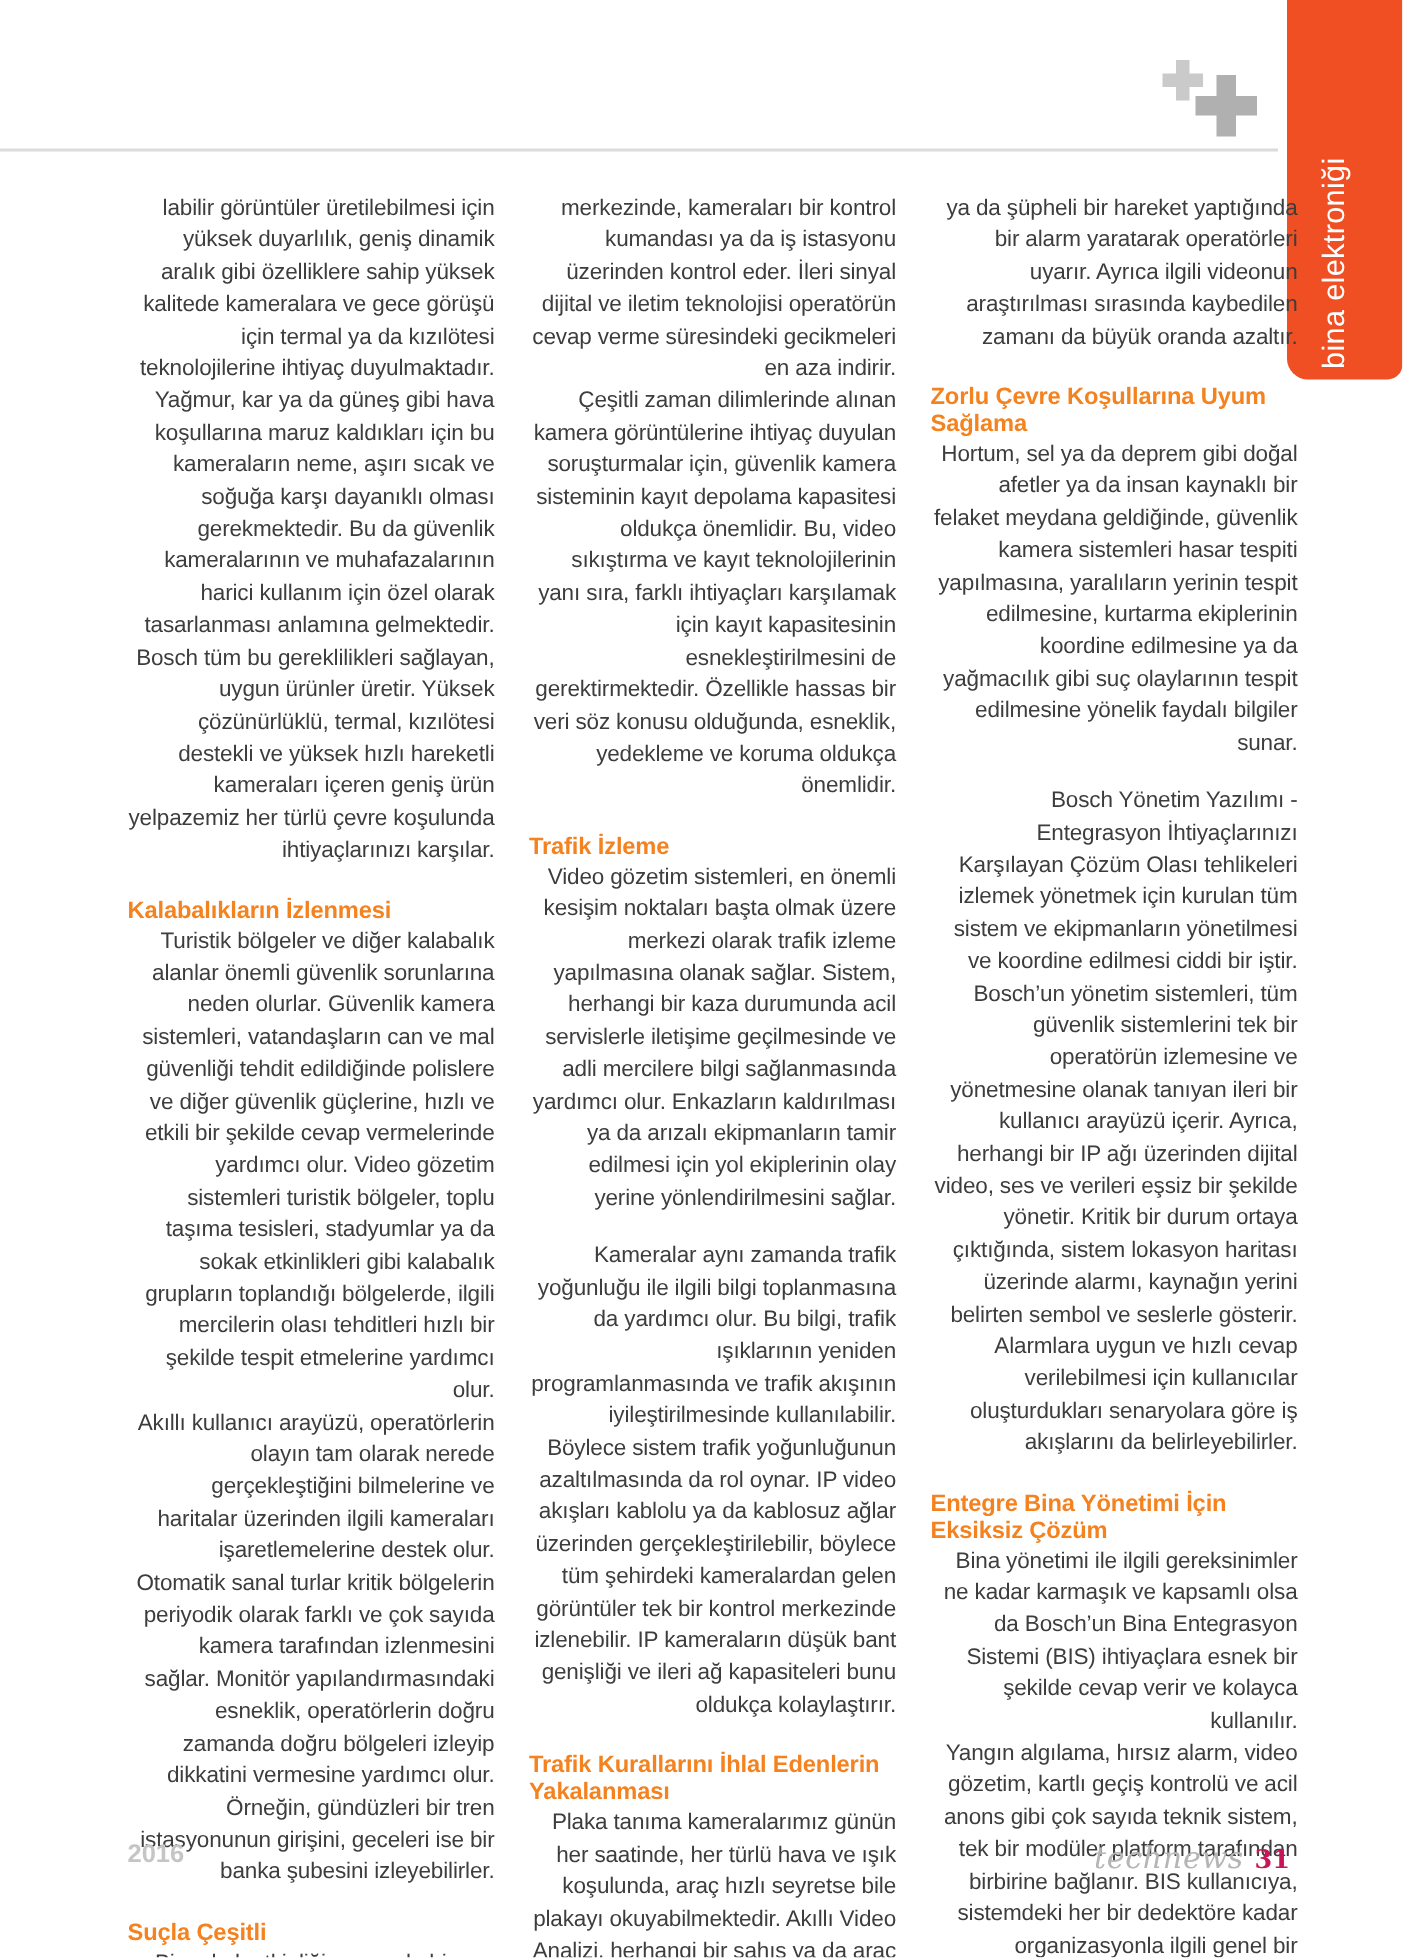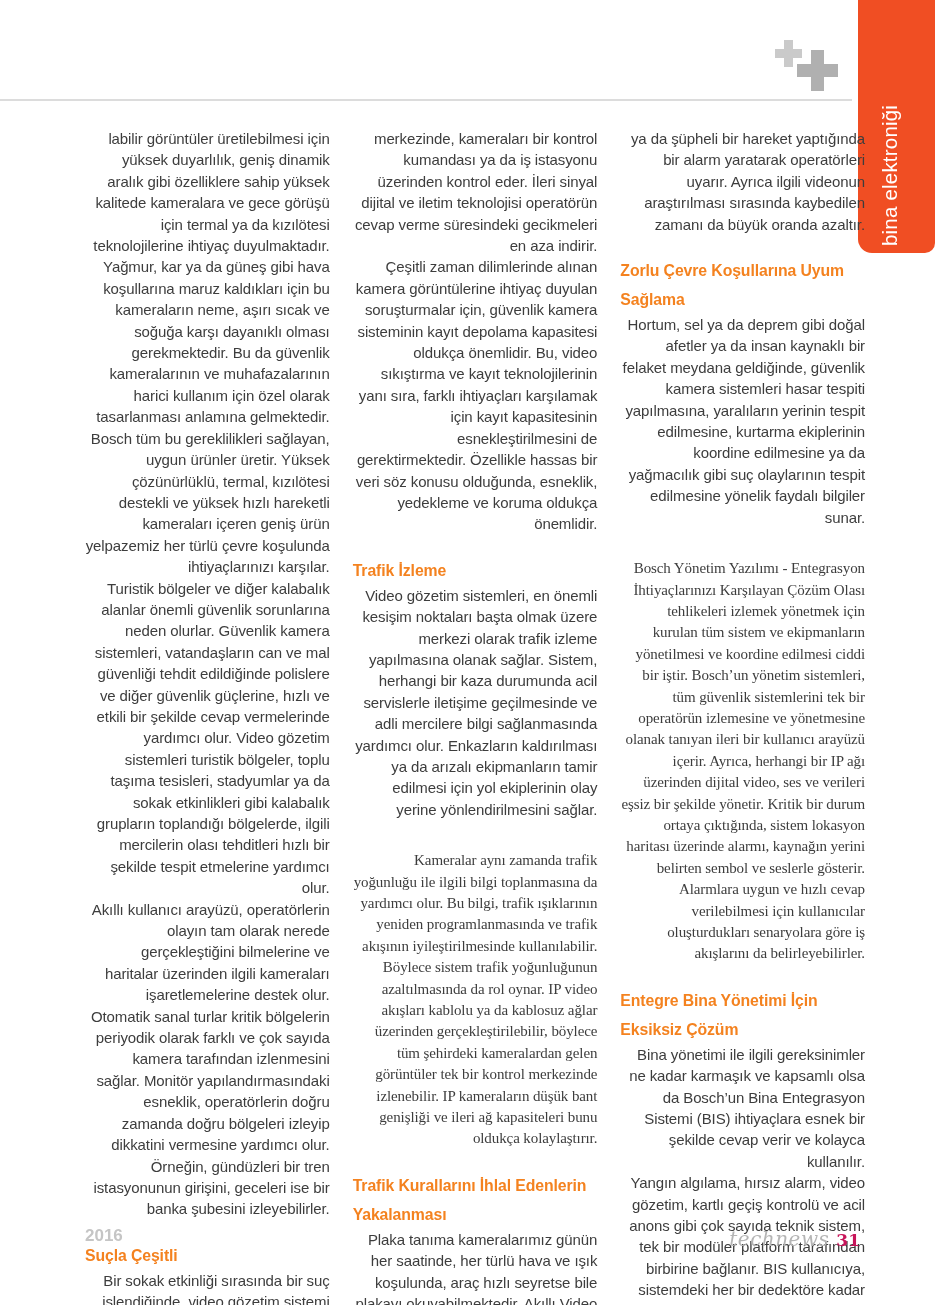--- a/index.html
+++ b/index.html
@@ -25,24 +25,24 @@
     transform:rotate(-90deg);transform-origin:0 0;
     white-space:nowrap;
     color:#ffffff;font-size:20.5px;letter-spacing:0.2px;
   }
   .columns{
     position:absolute;left:85px;top:128px;width:780px;
     display:flex;gap:23px;
   }
   .col{width:245px;color:#3d3d3d;font-size:15px;line-height:21.4px;letter-spacing:-0.1px;}
   .col p{margin:0;text-align:right;}
-  .col p.gap{margin-top:30px;font-family:Liberation Serif, serif;}
+  .col p.gap{margin-top:17px;}
   .col h3{
     margin:21px 0 0 0;
-    font-size:15.8px;line-height:29px;
+    font-size:15.8px;line-height:18px;
     color:#f4821f;font-weight:bold;
   }
   .col > :first-child{margin-top:0;}
   .footer-year{
     position:absolute;left:85px;top:1226px;
     font-family:Liberation Sans, sans-serif;font-weight:bold;
     font-size:17px;color:#c5c5c5;
   }
   .footer-right{
     position:absolute;right:75px;top:1218px;
@@ -78,20 +78,21 @@
   </div>
 
   <div class="side-tab">
     <span class="tab-text">bina elektroniği</span>
   </div>
 
   <div class="columns">
     <div class="col">
         <p>labilir görüntüler üretilebilmesi için yüksek duyarlılık, geniş dinamik aralık gibi özelliklere sahip yüksek kalitede kameralara ve gece görüşü için termal ya da kızılötesi teknolojilerine ihtiyaç duyulmaktadır.</p>
         <p>Yağmur, kar ya da güneş gibi hava koşullarına maruz kaldıkları için bu kameraların neme, aşırı sıcak ve soğuğa karşı dayanıklı olması gerekmektedir. Bu da güvenlik kameralarının ve muhafazalarının harici kullanım için özel olarak tasarlanması anlamına gelmektedir. Bosch tüm bu gereklilikleri sağlayan, uygun ürünler üretir. Yüksek çözünürlüklü, termal, kızılötesi destekli ve yüksek hızlı hareketli kameraları içeren geniş ürün yelpazemiz her türlü çevre koşulunda ihtiyaçlarınızı karşılar.</p>
+        <h3>Kalabalıkların İzlenmesi</h3>
         <p>Turistik bölgeler ve diğer kalabalık alanlar önemli güvenlik sorunlarına neden olurlar. Güvenlik kamera sistemleri, vatandaşların can ve mal güvenliği tehdit edildiğinde polislere ve diğer güvenlik güçlerine, hızlı ve etkili bir şekilde cevap vermelerinde yardımcı olur. Video gözetim sistemleri turistik bölgeler, toplu taşıma tesisleri, stadyumlar ya da sokak etkinlikleri gibi kalabalık grupların toplandığı bölgelerde, ilgili mercilerin olası tehditleri hızlı bir şekilde tespit etmelerine yardımcı olur.</p>
         <p>Akıllı kullanıcı arayüzü, operatörlerin olayın tam olarak nerede gerçekleştiğini bilmelerine ve haritalar üzerinden ilgili kameraları işaretlemelerine destek olur. Otomatik sanal turlar kritik bölgelerin periyodik olarak farklı ve çok sayıda kamera tarafından izlenmesini sağlar. Monitör yapılandırmasındaki esneklik, operatörlerin doğru zamanda doğru bölgeleri izleyip dikkatini vermesine yardımcı olur. Örneğin, gündüzleri bir tren istasyonunun girişini, geceleri ise bir banka şubesini izleyebilirler.</p>
         <h3>Suçla Çeşitli</h3>
         <p>Bir sokak etkinliği sırasında bir suç işlendiğinde, video gözetim sistemi güvenlik güçlerine hızlı ve uygun aksiyon almaları konusunda yardımcı olur. Kayıtlı kamera görüntüsü mahkemede adli delil olarak da kullanılabilir. Sabit kameralar eş zamanlı izleme yapılabilmesi için hareketli kameralar ile desteklenebilir. Operatör, kontrol</p>
       </div>
     <div class="col">
         <p>merkezinde, kameraları bir kontrol kumandası ya da iş istasyonu üzerinden kontrol eder. İleri sinyal dijital ve iletim teknolojisi operatörün cevap verme süresindeki gecikmeleri en aza indirir.</p>
         <p>Çeşitli zaman dilimlerinde alınan kamera görüntülerine ihtiyaç duyulan soruşturmalar için, güvenlik kamera sisteminin kayıt depolama kapasitesi oldukça önemlidir. Bu, video sıkıştırma ve kayıt teknolojilerinin yanı sıra, farklı ihtiyaçları karşılamak için kayıt kapasitesinin esnekleştirilmesini de gerektirmektedir. Özellikle hassas bir veri söz konusu olduğunda, esneklik, yedekleme ve koruma oldukça önemlidir.</p>
         <h3>Trafik İzleme</h3>
         <p>Video gözetim sistemleri, en önemli kesişim noktaları başta olmak üzere merkezi olarak trafik izleme yapılmasına olanak sağlar. Sistem, herhangi bir kaza durumunda acil servislerle iletişime geçilmesinde ve adli mercilere bilgi sağlanmasında yardımcı olur. Enkazların kaldırılması ya da arızalı ekipmanların tamir edilmesi için yol ekiplerinin olay yerine yönlendirilmesini sağlar.</p>

